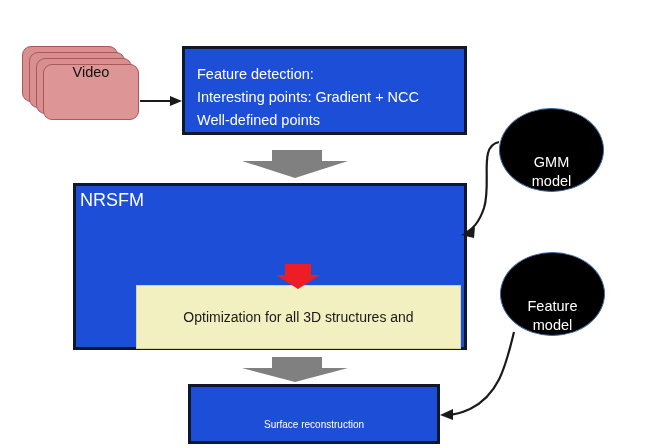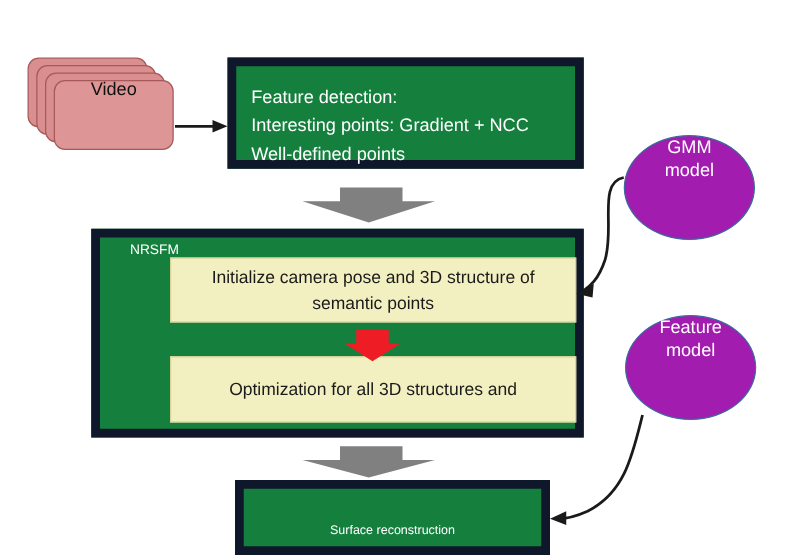--- a/index.html
+++ b/index.html
@@ -26,57 +26,57 @@
   .vid-card.c2{left:7px;top:6px;}
   .vid-card.c3{left:14px;top:12px;}
   .vid-card.c4{left:21px;top:18px;background:#dd9595;}
   .vid-label{
     position:absolute;left:43px;top:52px;width:96px;
     text-align:center;color:#111;font-size:14.5px;line-height:17px;
   }
 
   
   .bluebox{
-    position:absolute;background:#15803d;border:7px solid #0f172a;
+    position:absolute;background:#1d4ed8;border:3px solid #0f172a;
     box-sizing:border-box;color:#ffffff;
   }
   #feature-box{left:182px;top:34px;width:285px;height:89px;}
   #feature-text{
     position:absolute;left:12px;top:14px;right:6px;
     font-size:14.5px;line-height:23px;color:#fff;
   }
   #feature-text div{white-space:nowrap;}
 
   #nrsfm-box{left:73px;top:171px;width:394px;height:167px;}
   #nrsfm-label{
-    position:absolute;left:24px;top:4px;color:#fff;font-size:11px;
+    position:absolute;left:4px;top:4px;color:#fff;font-size:18px;
   }
 
   .creambox{
     position:absolute;background:#f2efc0;border:1px solid #d8d49a;
     box-sizing:border-box;color:#1a1a1a;text-align:center;
     font-size:14px;line-height:21px;
     display:flex;align-items:center;justify-content:center;
   }
   #init-box{left:136px;top:194px;width:325px;height:52px;}
-  #opt-box{left:136px;top:273px;width:325px;height:53px;}
+  #opt-box{left:136px;top:273px;width:325px;height:64px;}
   .creambox span{display:block;padding:0 10px;}
 
   #surface-box{left:188px;top:372px;width:252px;height:60px;}
   #surface-box-label{
     position:absolute;left:0;top:10px;width:100%;height:100%;
     display:flex;align-items:center;justify-content:center;
     color:#fff;font-size:10px;
   }
 
   
   .ellipse{
-    position:absolute;background:#a21caf;border:1px solid #3d6a9f;
+    position:absolute;background:#000000;border:1px solid #3d6a9f;
     border-radius:50%;box-sizing:border-box;
-    display:flex;align-items:flex-start;justify-content:center;
+    display:flex;align-items:flex-end;justify-content:center;
     color:#fff;font-size:14.5px;line-height:19px;text-align:center;
   }
   #gmm-ellipse{left:499px;top:96px;width:105px;height:84px;}
   #surface-ellipse{left:500px;top:240px;width:105px;height:84px;}
 
   
   #arrows{position:absolute;left:0;top:0;width:648px;height:448px;
           pointer-events:none;}
 </style>
 </head>
@@ -99,26 +99,20 @@
       <div>Feature detection:</div>
       <div>Interesting points: Gradient + NCC</div>
       <div>Well-defined points</div>
     </div>
   </div>
 
   <div class="bluebox" id="nrsfm-box">
     <div id="nrsfm-label">NRSFM</div>
   </div>
 
-  <div class="creambox" id="init-box">
-    <span>
-        <span>Initialize camera pose and 3D structure of</span> 
-        <span>semantic points</span>
-      </span>
-  </div>
 
   <div class="creambox" id="opt-box">
     <span>
         <span>Optimization for all 3D structures and</span> 
       </span>
   </div>
 
   <div class="bluebox" id="surface-box">
     <div id="surface-box-label">Surface reconstruction</div>
   </div>

